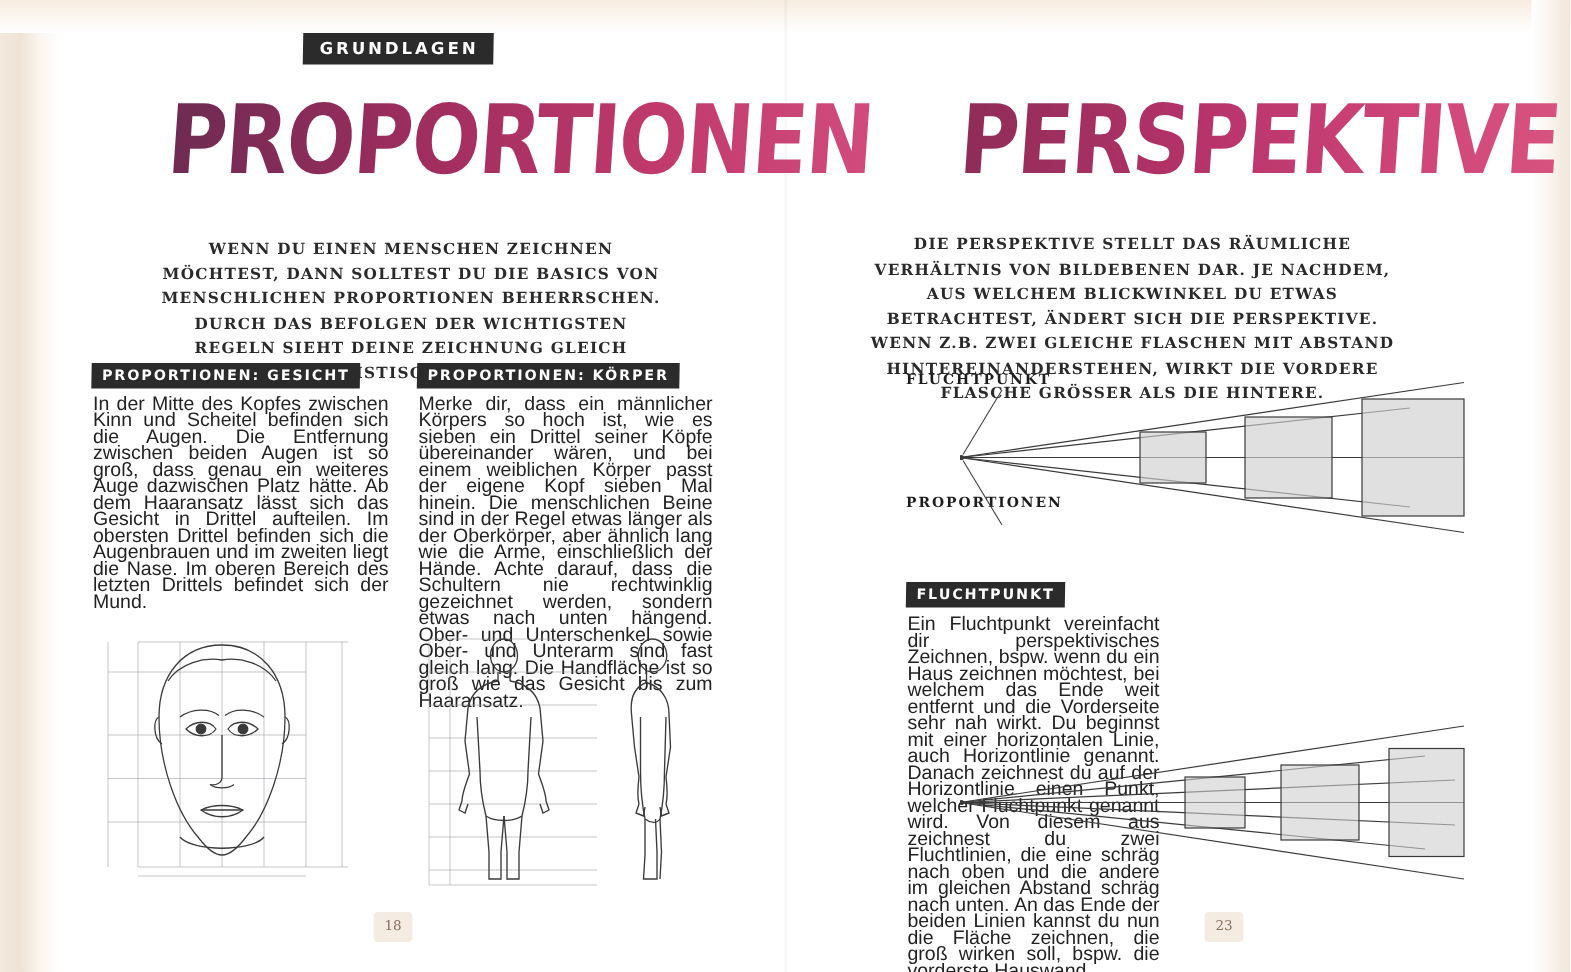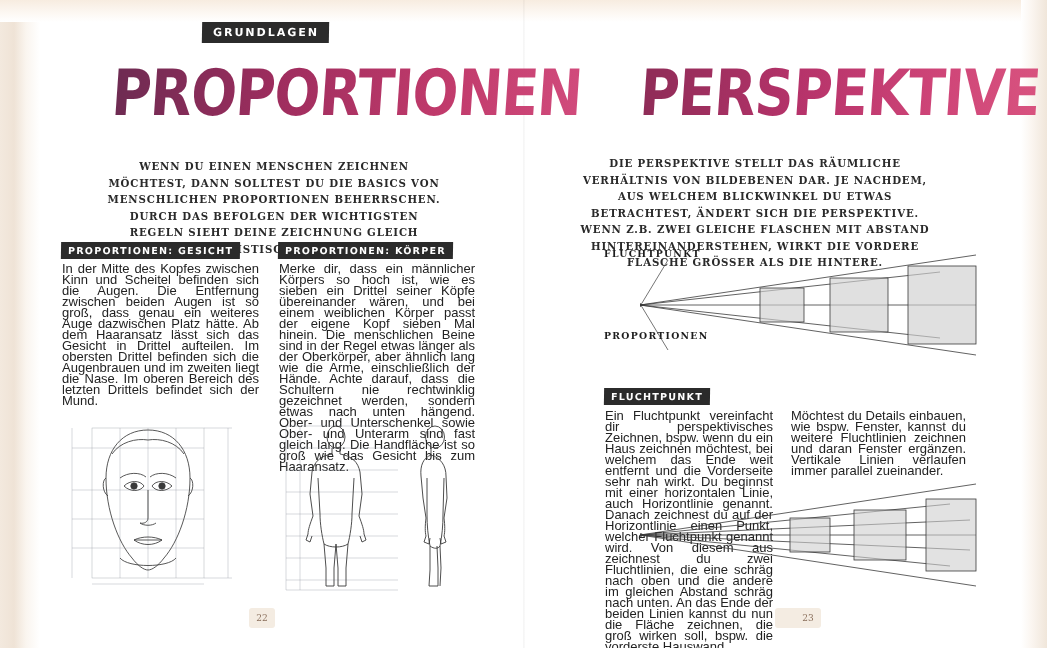--- a/index.html
+++ b/index.html
@@ -146,21 +146,21 @@
     background: #f4ece2;
     border-radius: 3px;
     color: #8a6f5c;
     font-size: 9px;
     display: flex;
     align-items: center;
     justify-content: center;
     font-family: "DejaVu Serif", serif;
   }
   #folio-left { top: 608px; left: 249px; }
-  #folio-right { top: 608px; left: 775px; padding-left: 20px; }
+  #folio-right { top: 608px; left: 803px; }
 
   
   .art {
     position: absolute;
   }
   #art-face { top: 418px; left: 62px; }
   #art-body { top: 418px; left: 280px; }
   #art-persp-1 { top: 250px; left: 640px; }
   #art-persp-2 { top: 480px; left: 640px; }
 </style>
@@ -267,21 +267,21 @@
         <path d="M164 60 L163 96 C163 108 162 118 160 128"></path>
         <path d="M150 128 L150 152 L149 168 L158 168 L158 150 L157 128"></path>
         <path d="M160 128 L161 150 L160 168"></path>
         <path d="M146 118 L144 124 L149 126 L150 120"></path>
         <path d="M164 118 L166 124 L161 126 L160 120"></path>
         <path d="M150 128 C154 131 158 131 160 128"></path>
       </g>
     </svg>
   </div>
 
-  <div class="folio" id="folio-left">22</div>
+  <div class="folio" id="folio-left">18</div>
 
   <div class="brush-title" id="title-right">PERSPEKTIVE</div>
   <div class="intro" id="intro-right">Die Perspektive stellt das räumliche Verhältnis von Bildebenen dar. Je nachdem, aus welchem Blickwinkel du etwas betrachtest, ändert sich die Perspektive. Wenn z.B. zwei gleiche Flaschen mit Abstand hintereinanderstehen, wirkt die vordere Flasche grösser als die hintere.</div>
 
   <div class="diag-label" id="lbl-flucht">FLUCHTPUNKT</div>
   <div class="diag-label" id="lbl-horizont">PROPORTIONEN</div>
 
   <div class="art" id="art-persp-1">
     <svg width="340" height="110" viewBox="0 0 340 110" xmlns="http://www.w3.org/2000/svg">
       <g stroke="#3a3a3a" stroke-width="0.8" fill="none">
@@ -297,21 +297,20 @@
         <rect x="268" y="16" width="68" height="78"></rect>
       </g>
       <circle cx="1" cy="55" r="1.7" fill="#3a3a3a"></circle>
       <line x1="28" y1="10" x2="2" y2="53" stroke="#3a3a3a" stroke-width="0.7"></line>
       <line x1="28" y1="100" x2="2" y2="57" stroke="#3a3a3a" stroke-width="0.7"></line>
     </svg>
   </div>
 
   <div class="sec-tag" id="tag-fluchtpunkt">FLUCHTPUNKT</div>
   <div class="col" id="col-fp-1">Ein Fluchtpunkt vereinfacht dir perspektivisches Zeichnen, bspw. wenn du ein Haus zeichnen möchtest, bei welchem das Ende weit entfernt und die Vorderseite sehr nah wirkt. Du beginnst mit einer horizontalen Linie, auch Horizontlinie genannt. Danach zeichnest du auf der Horizontlinie einen Punkt, welcher Fluchtpunkt genannt wird. Von diesem aus zeichnest du zwei Fluchtlinien, die eine schräg nach oben und die andere im gleichen Abstand schräg nach unten. An das Ende der beiden Linien kannst du nun die Fläche zeichnen, die groß wirken soll, bspw. die vorderste Hauswand.</div>
-  <div class="col" id="col-fp-2">Möchtest du Details einbauen, wie bspw. Fenster, kannst du weitere Fluchtlinien zeichnen und daran Fenster ergänzen. Vertikale Linien verlaufen immer parallel zueinander.</div>
 
   <div class="art" id="art-persp-2">
     <svg width="340" height="110" viewBox="0 0 340 110" xmlns="http://www.w3.org/2000/svg">
       <g stroke="#3a3a3a" stroke-width="0.8" fill="none">
         <line x1="0" y1="55" x2="336" y2="55"></line>
         <line x1="0" y1="55" x2="336" y2="4"></line>
         <line x1="0" y1="55" x2="336" y2="106"></line>
         <line x1="0" y1="55" x2="310" y2="24"></line>
         <line x1="0" y1="55" x2="310" y2="86"></line>
         <line x1="0" y1="55" x2="330" y2="40"></line>

